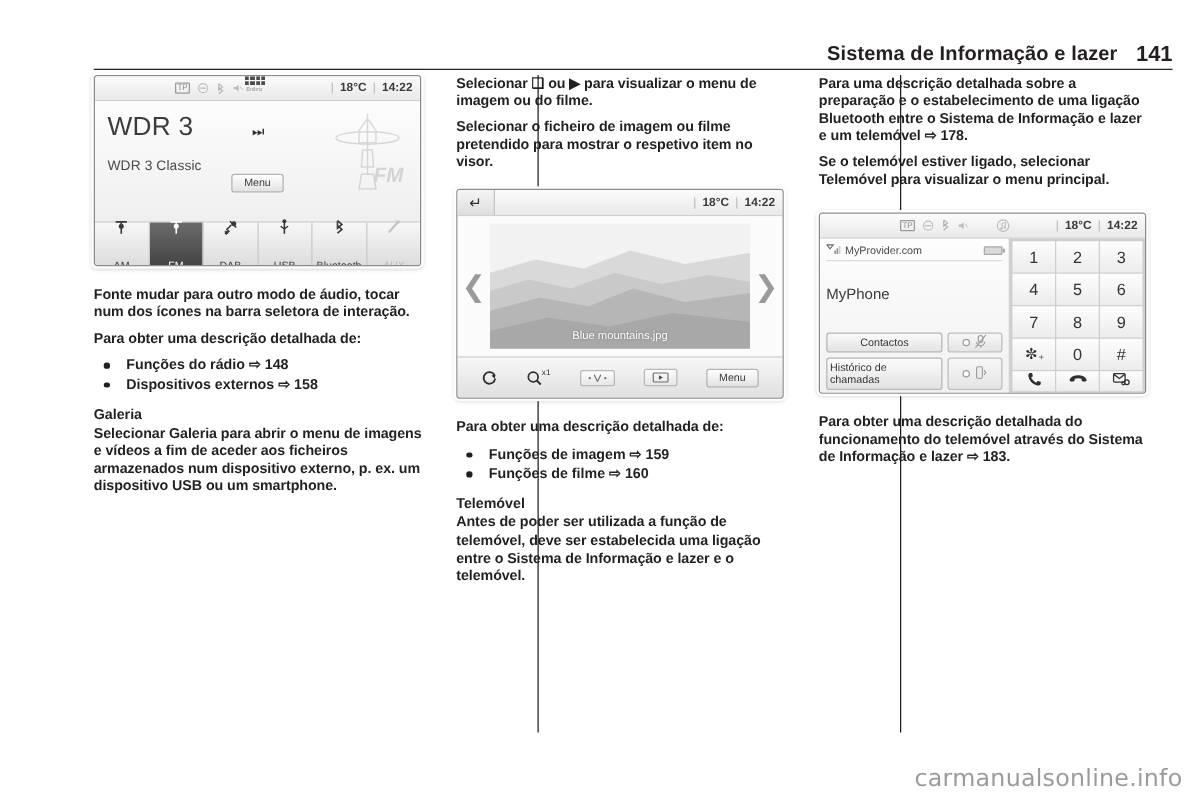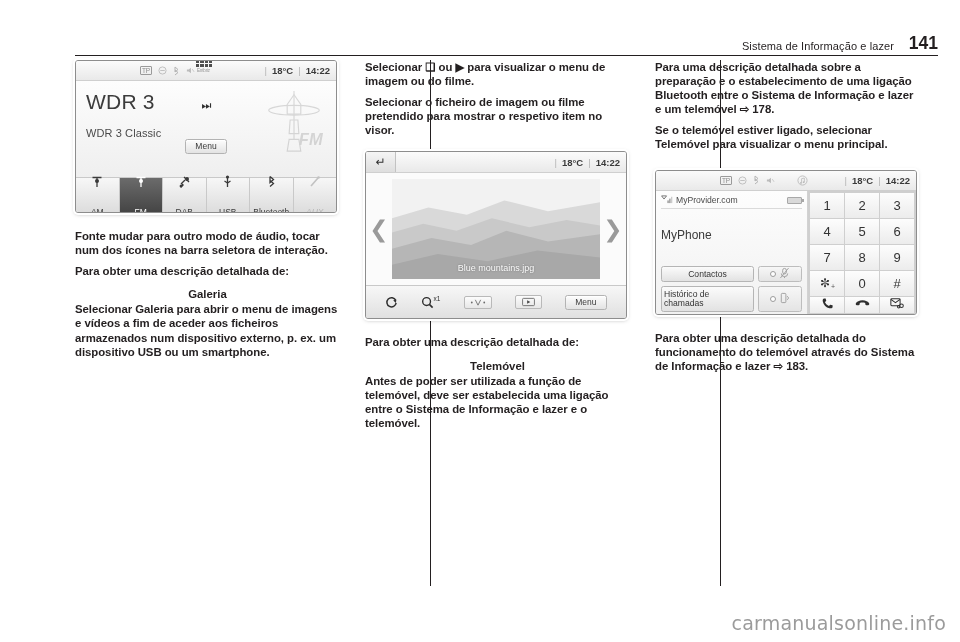--- a/index.html
+++ b/index.html
@@ -18,21 +18,21 @@
     position: absolute;
     left: 75px; right: 22px; top: 22px;
     height: 34px;
   }
   .page-header .hdr-inner {
     display: flex; align-items: flex-end; justify-content: flex-end;
     gap: 14px;
     height: 30px;
   }
   .hdr-title {
-    font-size: 11px; font-weight: normal; letter-spacing: .1px;
+    font-size: 16px; font-weight: bold; letter-spacing: .1px;
     color: #231f20; line-height: 1;
   }
   .hdr-page {
     font-size: 17.5px; font-weight: bold; color: #231f20; line-height: 1;
     min-width: 30px; text-align: right;
   }
   .hdr-rule {
     position: absolute; left: 0; right: 0; bottom: 0;
     border-bottom: 1.6px solid #231f20;
   }
@@ -61,21 +61,20 @@
     font-weight: bold;
     color: #231f20;
     letter-spacing: -0.05px;
   }
   h3.sub {
     margin: 9px 0 1px 0;
     font-size: 11.4px;
     line-height: 14.1px;
     font-weight: bold;
     color: #231f20;
-    text-align: center;
   }
   ul.bullets { margin: 1px 0 7px 0; padding: 0; list-style: none; }
   ul.bullets li {
     position: relative;
     padding-left: 26px;
     font-size: 11.4px;
     line-height: 15.4px;
     font-weight: bold;
   }
   ul.bullets li .dot {
@@ -433,20 +432,34 @@
                 </svg>
             </span>
             <span>AUX</span>
           </div>
         </div>
       </div>
     </div>
 
     <p class="body">Fonte mudar para outro modo de áudio, tocar num dos ícones na barra seletora de interação.</p>
     <p class="body">Para obter uma descrição detalhada de:</p>
+    <ul class="bullets">
+      <li>
+        <span class="dot"></span>
+        <span>Funções do rádio</span>
+        <span class="refarrow">⇨</span>
+        <span>148</span>
+      </li>
+      <li>
+        <span class="dot"></span>
+        <span>Dispositivos externos</span>
+        <span class="refarrow">⇨</span>
+        <span>158</span>
+      </li>
+    </ul>
     <h3 class="sub">Galeria</h3>
     <p class="body">Selecionar Galeria para abrir o menu de imagens e vídeos a fim de aceder aos ficheiros armazenados num dispositivo externo, p. ex. um dispositivo USB ou um smartphone.</p>
   </div>
 
   <div class="col">
 
     <p class="body">Selecionar ❑ ou ▶ para visualizar o menu de imagem ou do filme.</p>
     <p class="body">Selecionar o ficheiro de imagem ou filme pretendido para mostrar o respetivo item no visor.</p>
 
     <div class="shot" style="margin:14px 0 16px 0;">
@@ -503,20 +516,34 @@
                 <rect x="1.5" y="1.5" width="13" height="8" rx="1" fill="none" stroke="#6c6c6c" stroke-width="1"></rect>
                 <path d="M6.5 3.5 L10 5.5 L6.5 7.5 Z" fill="#4a4a4a"></path>
               </svg>
           </div>
           <div class="softbtn">Menu</div>
         </div>
       </div>
     </div>
 
     <p class="body">Para obter uma descrição detalhada de:</p>
+    <ul class="bullets">
+      <li>
+        <span class="dot"></span>
+        <span>Funções de imagem</span>
+        <span class="refarrow">⇨</span>
+        <span>159</span>
+      </li>
+      <li>
+        <span class="dot"></span>
+        <span>Funções de filme</span>
+        <span class="refarrow">⇨</span>
+        <span>160</span>
+      </li>
+    </ul>
     <h3 class="sub">Telemóvel</h3>
     <p class="body">Antes de poder ser utilizada a função de telemóvel, deve ser estabelecida uma ligação entre o Sistema de Informação e lazer e o telemóvel.</p>
   </div>
 
   <div class="col">
 
     <p class="body">Para uma descrição detalhada sobre a preparação e o estabelecimento de uma ligação Bluetooth entre o Sistema de Informação e lazer e um telemóvel ⇨ 178.</p>
     <p class="body">Se o telemóvel estiver ligado, selecionar Telemóvel para visualizar o menu principal.</p>
 
     <div class="shot" style="margin:18px 0 16px 0;">

